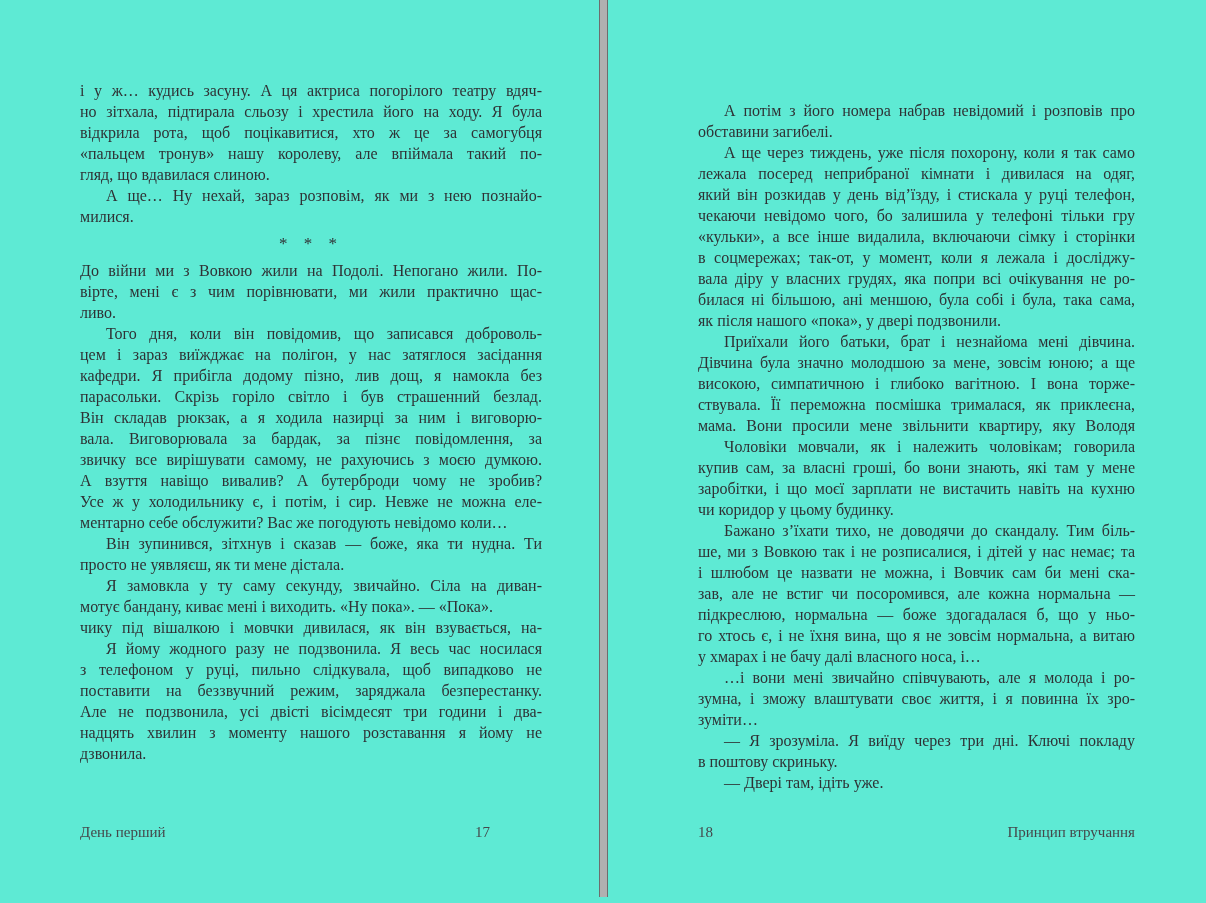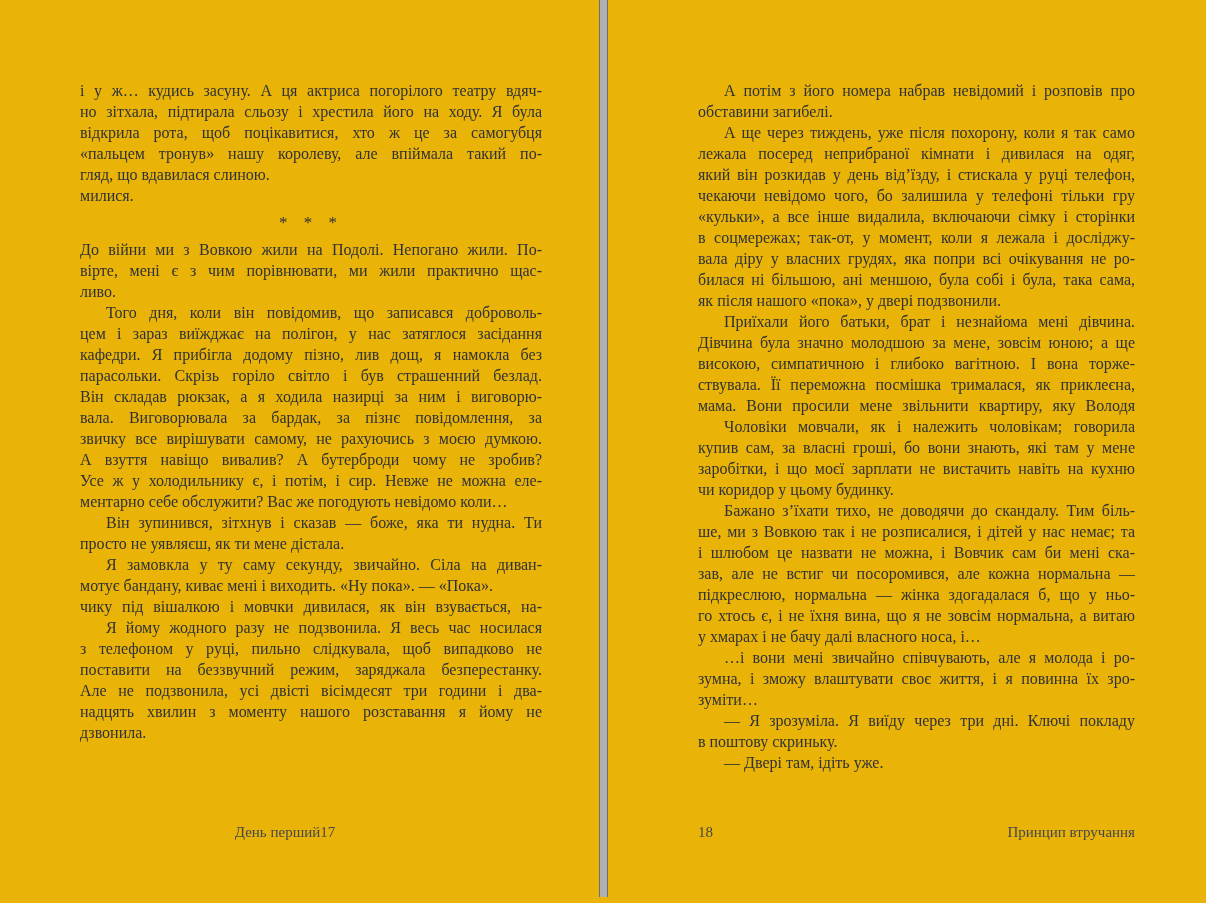--- a/index.html
+++ b/index.html
@@ -1,38 +1,38 @@
 <!DOCTYPE html>
 <html><head>
 <meta charset="utf-8">
 <style>
   html,body{margin:0;padding:0;background:#ffffff;}
   #screen{
     position:relative;
     width:1206px;height:903px;
-    background:#eab308;
+    background:#5eead4;
     overflow:hidden;
     font-family:"Liberation Serif", serif;
     color:#2f3235;
   }
   
   #spine{
     position:absolute;
     left:599px;top:0;
     width:9px;height:897px;
     background:linear-gradient(to right,#6d6d6d 0px,#6d6d6d 1px,#b0b0b0 1px,#b0b0b0 8px,#6d6d6d 8px,#6d6d6d 9px);
   }
   .page-text{
     position:absolute;
     top:80px;
     font-size:16px;
     line-height:21px;
   }
   #left-text{left:80px;width:462px;}
-  #right-text{left:698px;width:437px;}
+  #right-text{left:698px;width:437px;margin-top:20px;}
   .para{margin:0;}
   .line{
     text-align:justify;
     text-align-last:justify;
   }
   .line.last{text-align-last:left;}
   .line.first-indent{text-indent:26px;}
   .separator{
     text-align:center;
     margin:6px 0 6px 0;
@@ -43,38 +43,39 @@
   .page-footer{
     position:absolute;
     top:824px;
     display:flex;
     justify-content:space-between;
     align-items:baseline;
     font-size:15px;
     color:#45484b;
     font-family:"Liberation Serif", serif;
   }
-  #left-footer{left:80px;width:462px;justify-content:center;}
+  #left-footer{left:80px;width:462px;}
   #right-footer{left:698px;width:437px;}
   #left-footer .folio{padding-right:52px;}
 </style>
 </head>
 <body>
 
 <div id="screen">
 
   <div id="left-text" class="page-text">
       <div class="para">
         <div class="line">і у ж… кудись засуну. А ця актриса погорілого театру вдяч-</div>
         <div class="line">но зітхала, підтирала сльозу і хрестила його на ходу. Я була</div>
         <div class="line">відкрила рота, щоб поцікавитися, хто ж це за самогубця</div>
         <div class="line">«пальцем тронув» нашу королеву, але впіймала такий по-</div>
         <div class="line last">гляд, що вдавилася слиною.</div>
       </div>
       <div class="para">
+        <div class="line first-indent">А ще… Ну нехай, зараз розповім, як ми з нею познайо-</div>
         <div class="line last">милися.</div>
       </div>
       <div class="separator">* * *</div>
       <div class="para">
         <div class="line">До війни ми з Вовкою жили на Подолі. Непогано жили. По-</div>
         <div class="line">вірте, мені є з чим порівнювати, ми жили практично щас-</div>
         <div class="line last">ливо.</div>
       </div>
       <div class="para">
         <div class="line first-indent">Того дня, коли він повідомив, що записався доброволь-</div>
@@ -136,21 +137,21 @@
         <div class="line first-indent">Чоловіки мовчали, як і належить чоловікам; говорила</div>
         <div class="line">купив сам, за власні гроші, бо вони знають, які там у мене</div>
         <div class="line">заробітки, і що моєї зарплати не вистачить навіть на кухню</div>
         <div class="line last">чи коридор у цьому будинку.</div>
       </div>
       <div class="para">
         <div class="line first-indent">Бажано з’їхати тихо, не доводячи до скандалу. Тим біль-</div>
         <div class="line">ше, ми з Вовкою так і не розписалися, і дітей у нас немає; та</div>
         <div class="line">і шлюбом це назвати не можна, і Вовчик сам би мені ска-</div>
         <div class="line">зав, але не встиг чи посоромився, але кожна нормальна —</div>
-        <div class="line">підкреслюю, нормальна — жінка здогадалася б, що у ньо-</div>
+        <div class="line">підкреслюю, нормальна — боже здогадалася б, що у ньо-</div>
         <div class="line">го хтось є, і не їхня вина, що я не зовсім нормальна, а витаю</div>
         <div class="line last">у хмарах і не бачу далі власного носа, і…</div>
       </div>
       <div class="para">
         <div class="line first-indent">…і вони мені звичайно співчувають, але я молода і ро-</div>
         <div class="line">зумна, і зможу влаштувати своє життя, і я повинна їх зро-</div>
         <div class="line last">зуміти…</div>
       </div>
       <div class="para">
         <div class="line first-indent">— Я зрозуміла. Я виїду через три дні. Ключі покладу</div>

